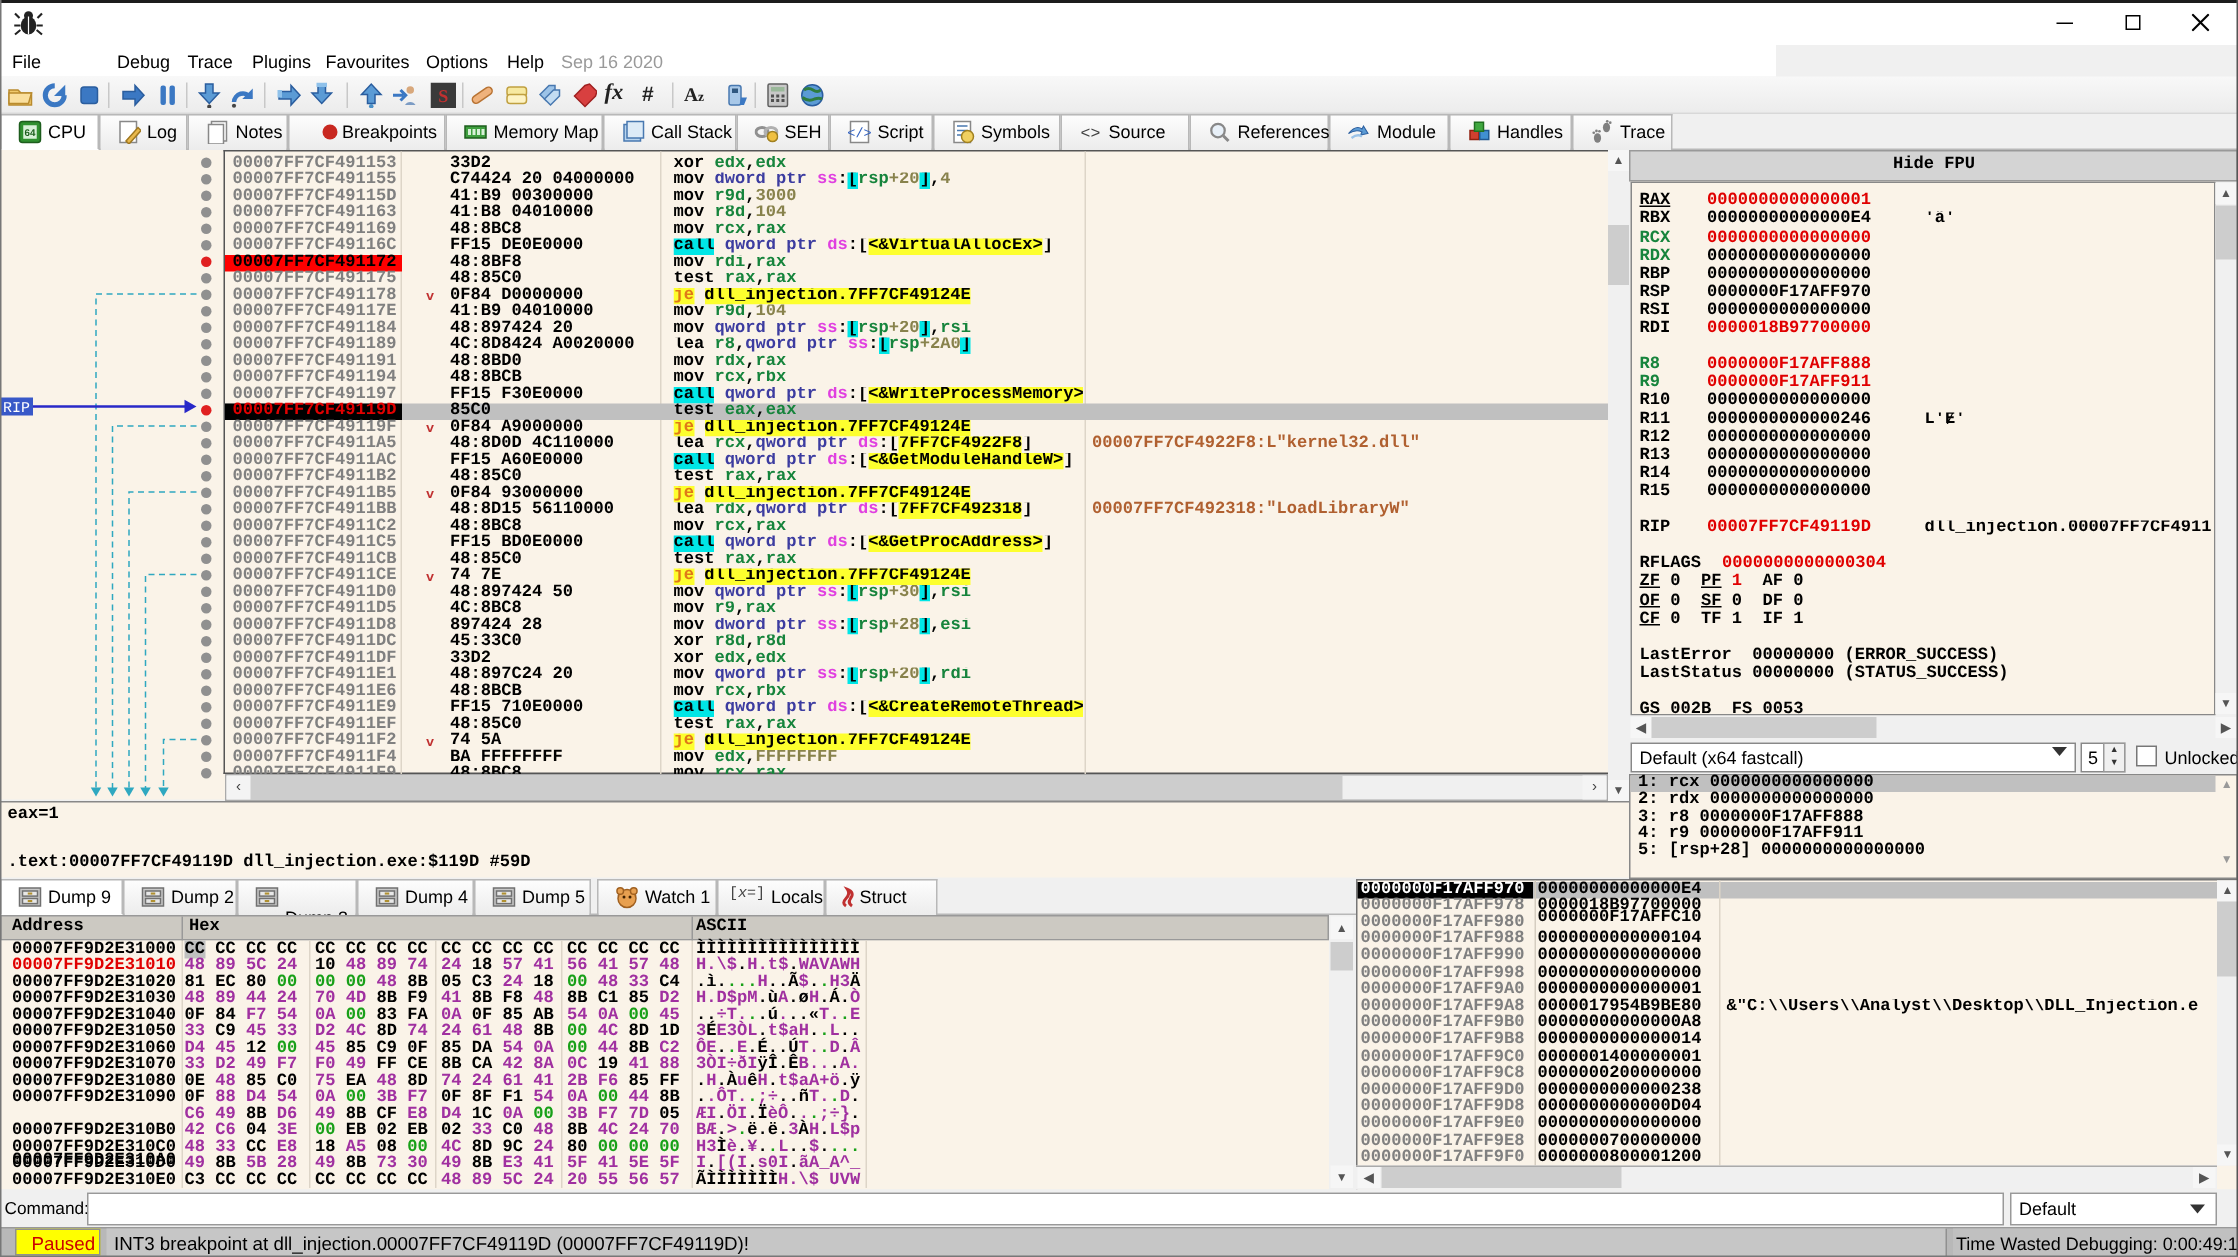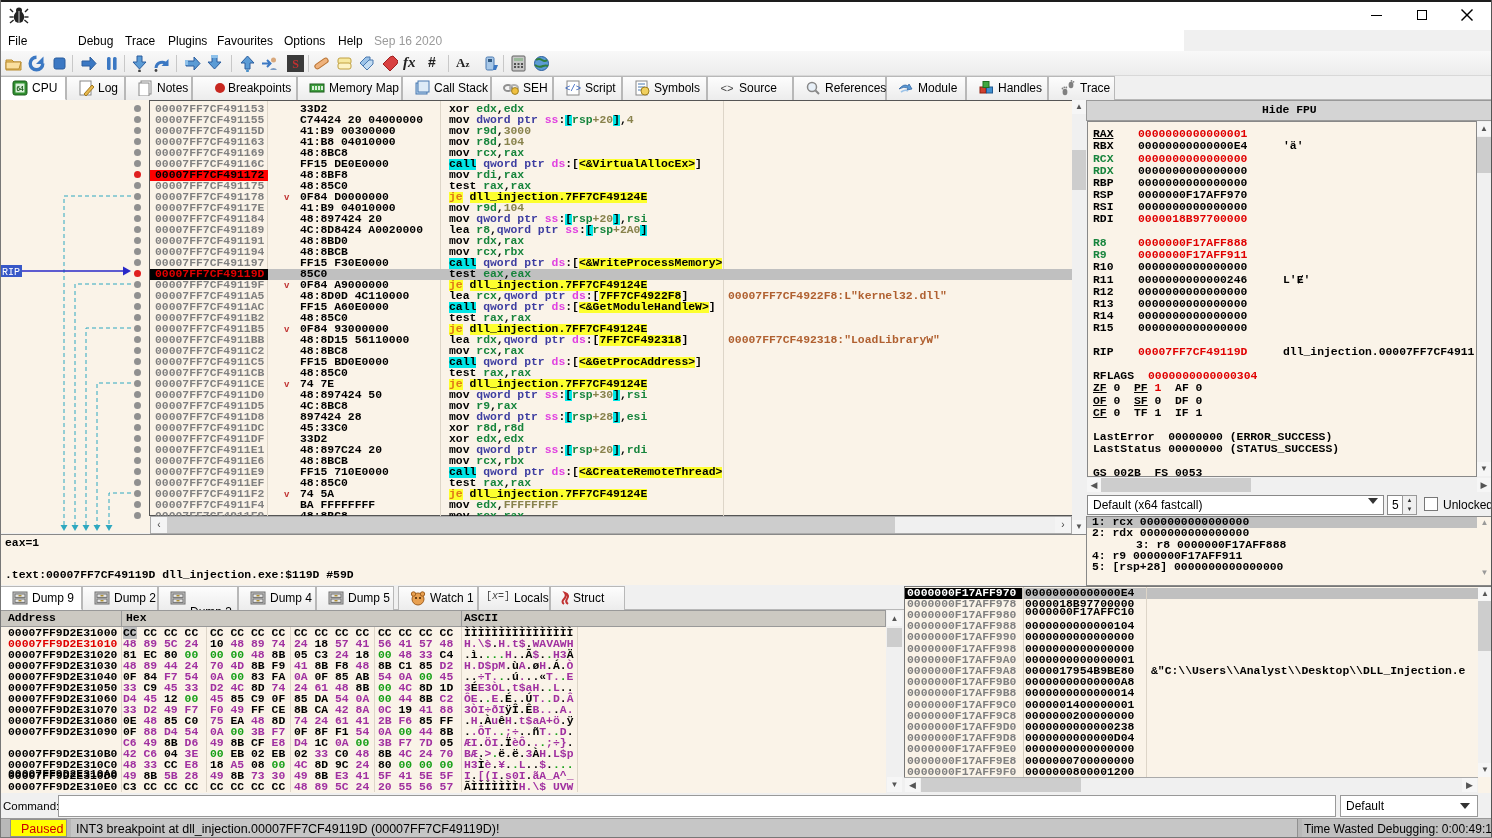--- a/index.html
+++ b/index.html
@@ -512,21 +512,21 @@
 <div class="abs" style="left:1368px;top:498px;width:0;height:0;border-left:5px solid transparent;border-right:5px solid transparent;border-top:6px solid #333;"></div>
 <div class="abs" style="left:1387px;top:495px;width:30px;height:20px;background:#fff;border:1px solid #888;"></div>
 <div class="abs ui" style="left:1392px;top:498px;">5</div>
 <div class="abs" style="left:1402px;top:495px;width:15px;height:20px;background:#f0f0f0;border:1px solid #999;font-size:6px;text-align:center;line-height:9px;color:#333;">▲<br>▼</div>
 <div class="abs" style="left:1424px;top:497px;width:14px;height:14px;background:#fff;border:1px solid #777;"></div>
 <div class="abs ui" style="left:1443px;top:498px;">Unlocked</div>
 <div class="abs cream" style="left:1086px;top:516px;width:406px;height:70px;border:1px solid #888;"></div>
 <div class="abs" style="left:1087px;top:517px;width:390px;height:10.5px;background:#c0c0c0;"></div>
 <div class="abs mono" style="left:1092px;top:517.0px;">1: rcx 0000000000000000</div>
 <div class="abs mono" style="left:1092px;top:528.3px;">2: rdx 0000000000000000</div>
-<div class="abs mono" style="left:1092px;top:539.6px;margin-left:44px;">3: r8 0000000F17AFF888</div>
+<div class="abs mono" style="left:1092px;top:539.6px;">3: r8 0000000F17AFF888</div>
 <div class="abs mono" style="left:1092px;top:550.9px;">4: r9 0000000F17AFF911</div>
 <div class="abs mono" style="left:1092px;top:562.2px;">5: [rsp+28] 0000000000000000</div>
 <div class="abs" style="left:1478px;top:518px;width:13px;height:10px;color:#999;font-size:8px;text-align:center;">▲</div>
 <div class="abs" style="left:1478px;top:568px;width:13px;height:10px;color:#999;font-size:8px;text-align:center;">▼</div>
 <div class="abs" style="left:0;top:586px;width:904px;height:24px;background:#f0f0f0;border-bottom:1px solid #b8b8b8;"></div>
 <div class="abs" style="left:0px;top:586px;width:82px;height:24px;background:#fff;border:1px solid #b8b8b8;border-bottom:none;border-bottom:1px solid #fff;"></div>
 <svg class="abs" style="left:12px;top:590px;" width="16" height="16" viewBox="0 0 16 16">
     <rect x="1" y="2" width="14" height="12" fill="#c8c8c8" stroke="#707070"></rect>
     <rect x="3" y="4" width="10" height="3.4" fill="#e8e8e8" stroke="#707070"></rect>
     <rect x="3" y="9" width="10" height="3.4" fill="#e8e8e8" stroke="#707070"></rect>

